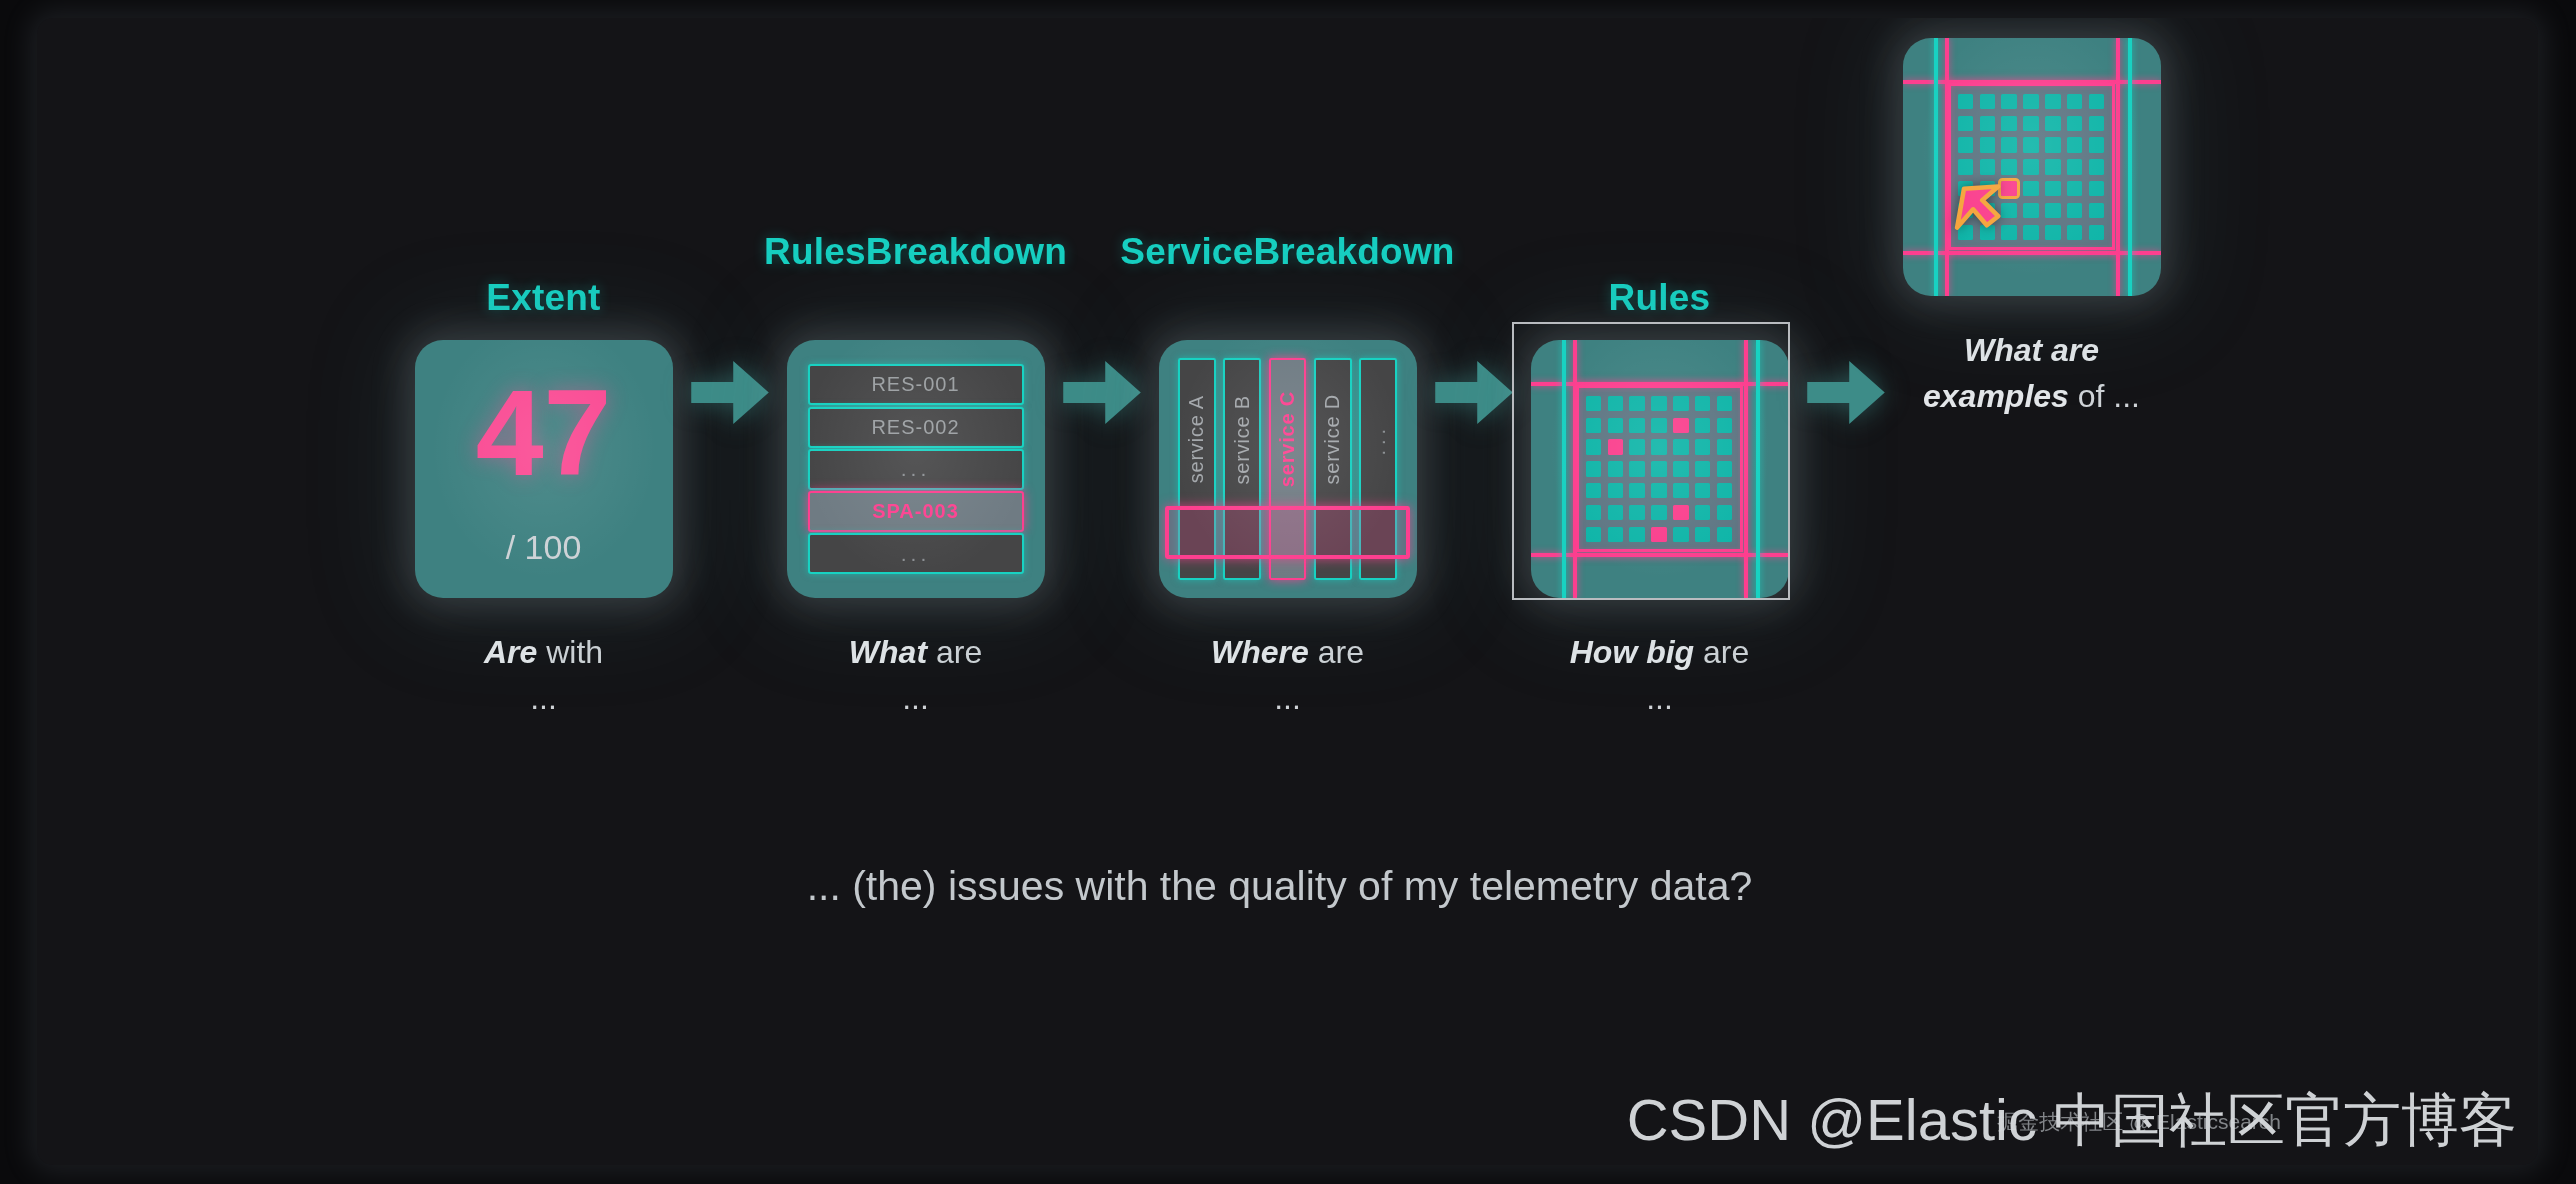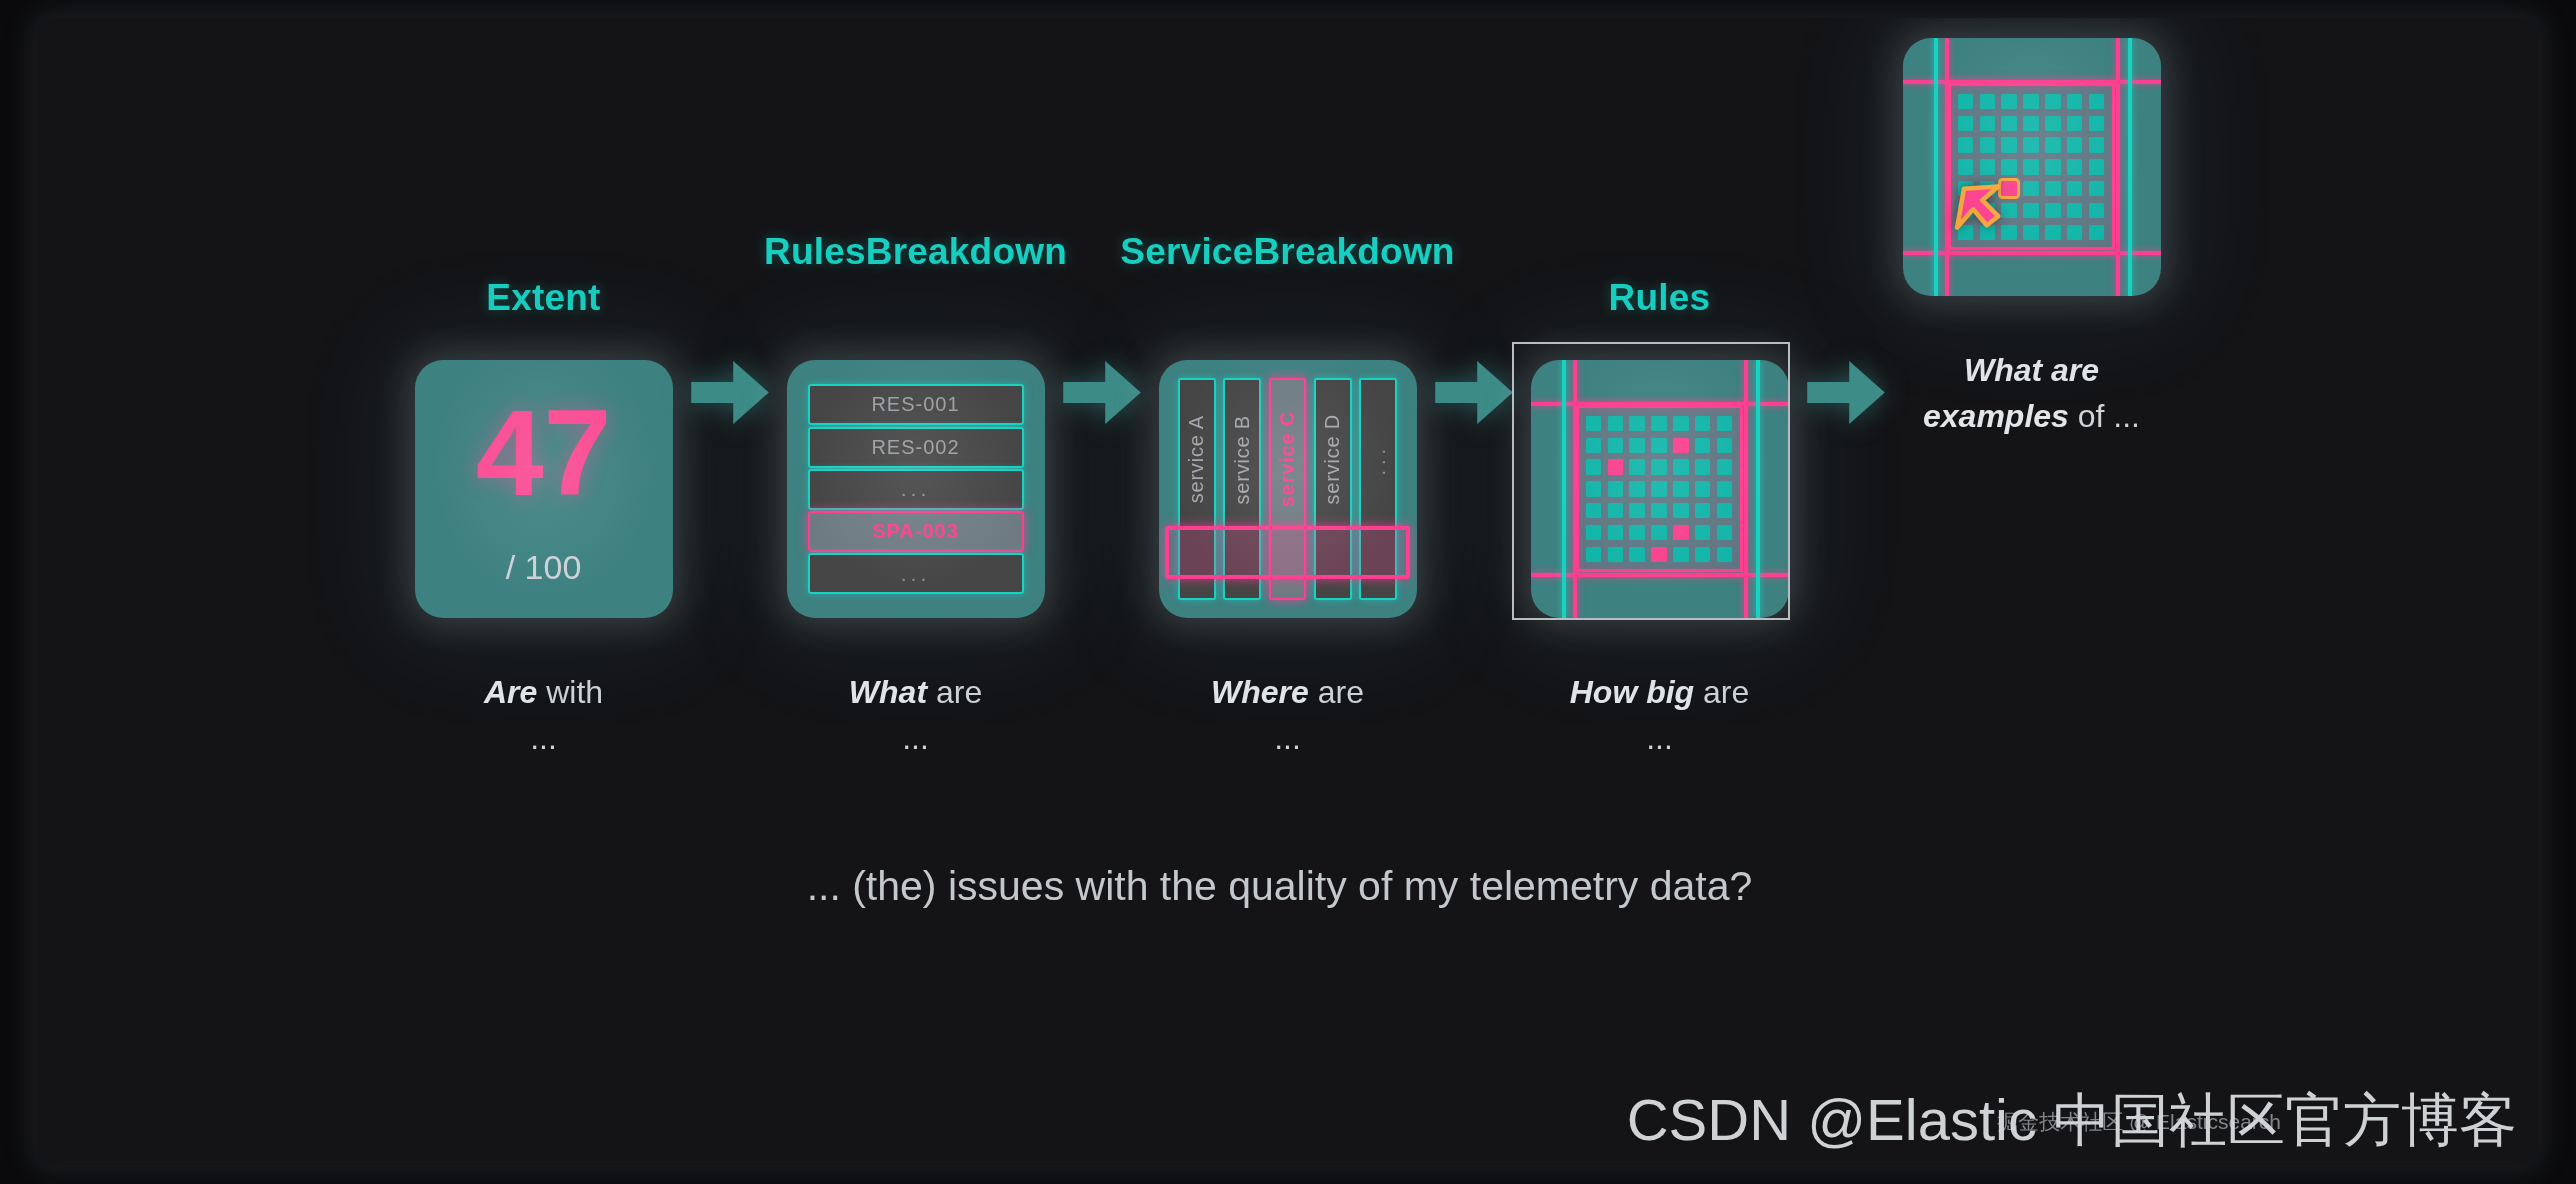--- a/index.html
+++ b/index.html
@@ -15,21 +15,21 @@
     box-shadow:0 0 28px 8px rgba(150,160,175,.13);
     overflow:hidden;
   }
 
   
   #flow{
     position:absolute;left:0;top:0;width:100%;height:845px;
     display:flex;align-items:flex-start;justify-content:center;
   }
   .step{
-    width:276px;display:flex;flex-direction:column;align-items:center;gap:20px;
+    width:276px;display:flex;flex-direction:column;align-items:center;
   }
   .step-title{
     color:#17cfc1;font-size:37px;font-weight:bold;line-height:1.15;
     text-align:center;margin-top:213px;letter-spacing:0.2px;
     text-shadow:0 0 13px rgba(22,207,193,.32);
     min-height:89px;display:flex;align-items:flex-end;justify-content:center;
   }
   .step-title.two-line{align-items:flex-start;}
 
   

